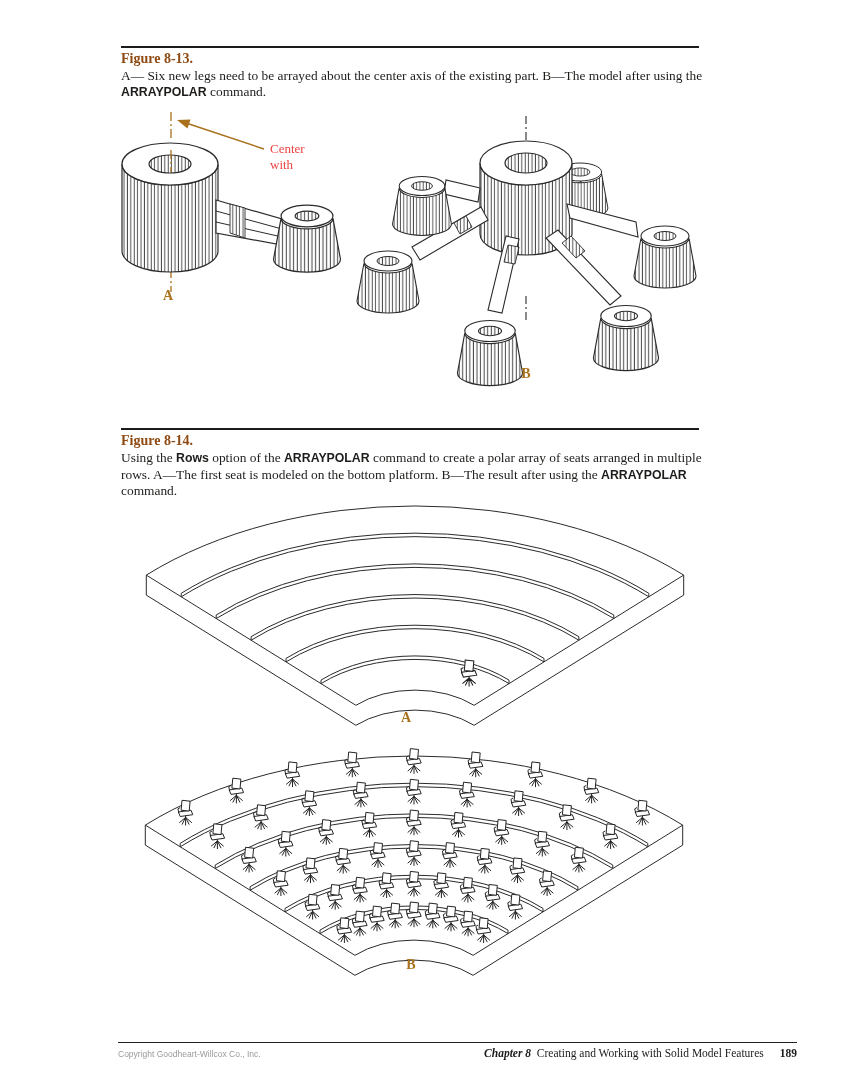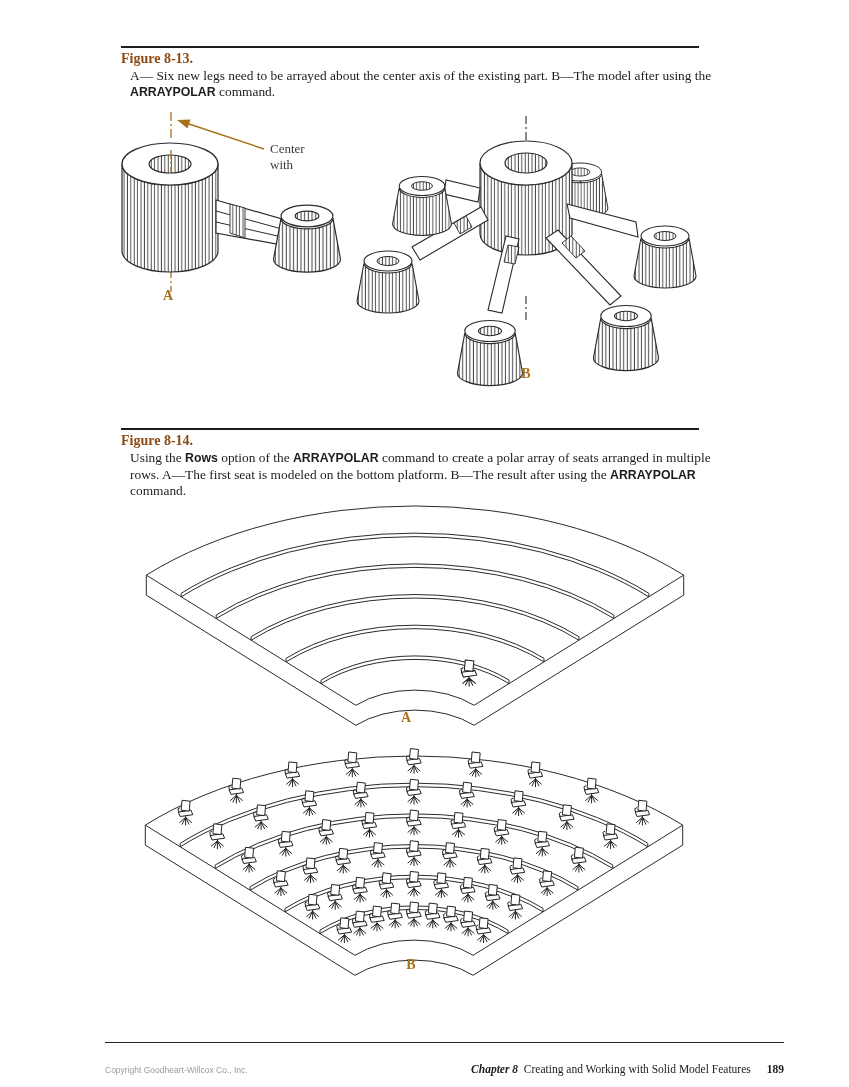--- a/index.html
+++ b/index.html
@@ -1,27 +1,27 @@
 <!DOCTYPE html>
 <html><head>
 <meta charset="utf-8">
 <style>
   html,body{margin:0;padding:0;background:#fff;}
   #page{position:relative;width:849px;height:1087px;background:#ffffff;overflow:hidden;
         font-family:"Liberation Serif", serif;color:#1e1c1a;margin-left:14px;}
   .rule{position:absolute;height:2px;background:#1c1c1c;}
   .fig-heading{position:absolute;left:107px;width:580px;font-size:14px;font-weight:bold;color:#8e4a12;}
-  .fig-caption{position:absolute;left:116px;width:584px;font-size:13.4px;line-height:15.6px;color:#1e1c1a;}
+  .fig-caption{position:absolute;left:107px;width:584px;font-size:13.4px;line-height:15.6px;color:#1e1c1a;}
   .cmd{font-family:"Liberation Sans", sans-serif;font-weight:bold;font-size:12.3px;}
   .part-label{position:absolute;font-size:14px;font-weight:bold;color:#a9711c;text-align:center;width:18px;}
-  .annotation{position:absolute;font-size:13px;line-height:16px;color:#404040;}
+  .annotation{position:absolute;font-size:13px;line-height:16px;color:#ef4444;}
   svg{position:absolute;}
   svg path, svg ellipse, svg line{vector-effect:none;}
-  #footer{position:absolute;left:91px;top:1042px;width:679px;border-top:1.6px solid #222;
-          padding-top:20px;display:flex;justify-content:space-between;align-items:baseline;}
+  #footer{position:absolute;left:104px;top:1042px;width:679px;border-top:1.6px solid #222;
+          padding-top:4px;display:flex;justify-content:space-between;align-items:baseline;}
   #footer .copy{font-family:"Liberation Sans", sans-serif;font-size:8.5px;color:#9a9a9a;}
   #footer .right{font-size:11.5px;color:#1e1c1a;}
   #footer .chap{font-style:italic;font-weight:bold;}
   #footer .pagenum{font-weight:bold;margin-left:16px;font-family:Liberation Serif, serif;}
 </style>
 </head>
 <body>
 
 <div id="page">
 

